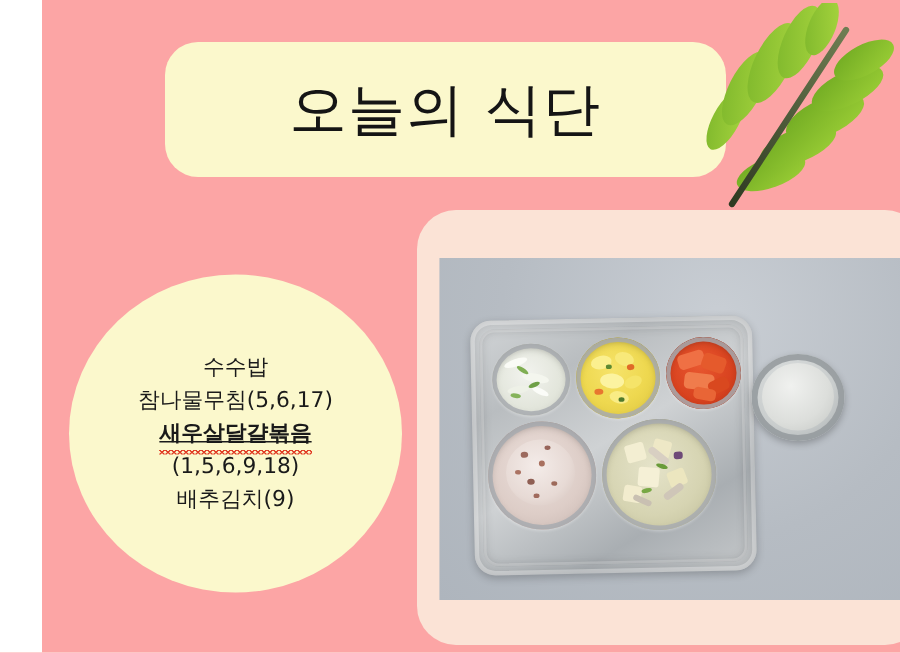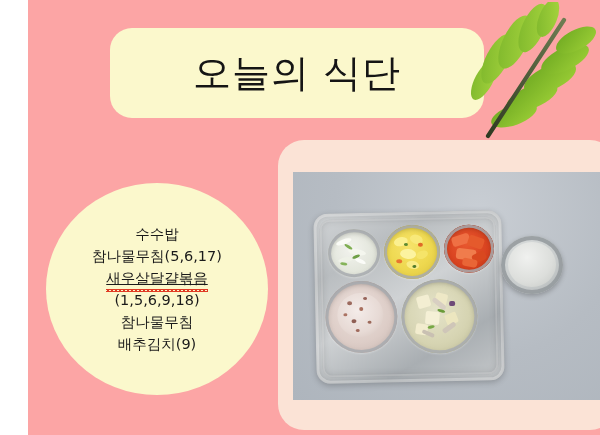--- a/index.html
+++ b/index.html
@@ -96,20 +96,21 @@
     color: #1a1a1a;
   }
   .menu-line {
     white-space: nowrap;
     display: block;
   }
   .menu-line.spellcheck {
     text-decoration: underline;
     text-decoration-skip-ink: none;
     position: relative;
+    font-weight: bold;
   }
   .menu-line.spellcheck::after {
     content: "";
     position: absolute;
     left: 0;
     right: 0;
     bottom: -3px;
     height: 3px;
     background-image:
       linear-gradient(45deg, transparent 40%, #e03b24 40%, #e03b24 60%, transparent 60%),
@@ -266,21 +267,20 @@
     </svg>
   </div>
 
   <div class="menu-circle"></div>
 
   <div class="menu-list">
     <span class="menu-line">수수밥</span>
     <span class="menu-line">참나물무침(5,6,17)</span>
     <span class="menu-line spellcheck">새우살달걀볶음</span>
     <span class="menu-line">(1,5,6,9,18)</span>
-    <span class="menu-line">참나물무침</span>
     <span class="menu-line">배추김치(9)</span>
   </div>
 
   <div class="photo-frame"></div>
 
   <div class="photo">
     <div class="photo-bg"></div>
 
     <div class="tray">
       <div class="tray-inner"></div>

